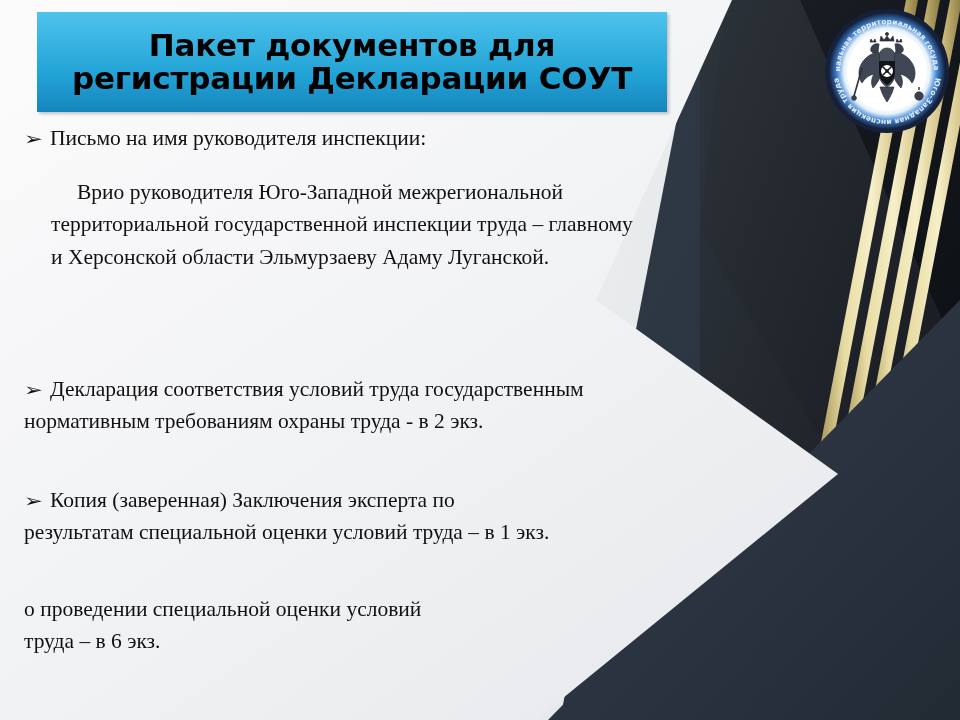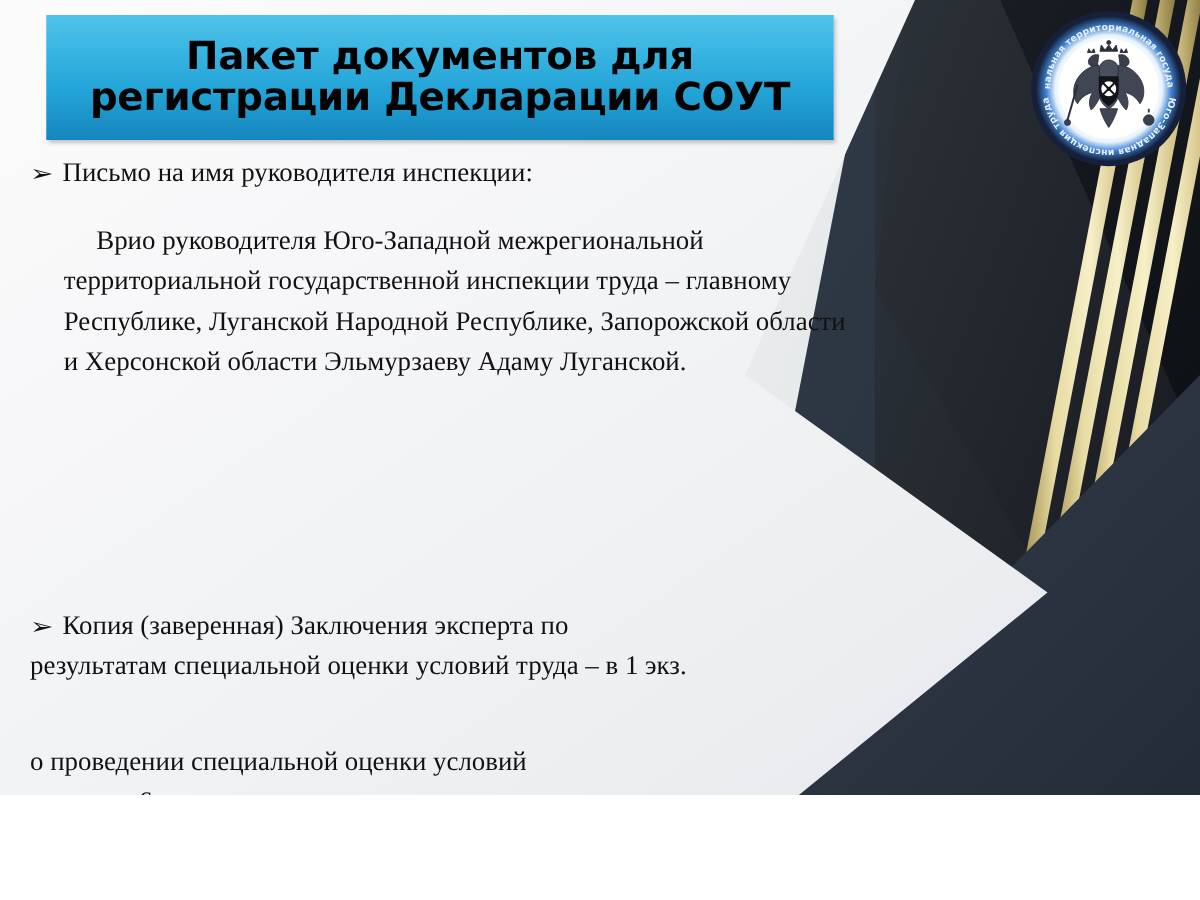--- a/index.html
+++ b/index.html
@@ -4,21 +4,21 @@
 <title>Пакет документов для регистрации Декларации СОУТ</title>
 <style>
   html, body {
     margin: 0;
     padding: 0;
     background: #ffffff;
   }
   #slide {
     position: relative;
     width: 960px;
-    height: 636px;
+    height: 720px;
     overflow: hidden;
     background: #f2f2f2;
     font-family: "Liberation Serif", "DejaVu Serif", serif;
   }
 
   
   .bg-base {
     position: absolute;
     inset: 0;
     background: linear-gradient(105deg, #f7f7f7 0%, #eef0f1 45%, #e4e7e9 72%, #dfe3e5 100%);
@@ -224,24 +224,29 @@
 
     <div class="blk" style="top:0px;">
       <span class="bullet-line">
         <span class="arrow">➢</span><span>Письмо на имя руководителя инспекции:</span>
       </span>
     </div>
 
     <div class="lines" style="position:absolute; left:24px; top:50px; width:800px;margin-left:27px;">
       <div style="text-indent:26px;">Врио      руководителя        Юго-Западной     межрегиональной</div>
       <div>территориальной  государственной  инспекции  труда  –  главному</div>
-      <div>Республике, Луганской Народной Республике, Запорожской области</div>
       <div>и Херсонской области  Эльмурзаеву Адаму Луганской.</div>
     </div>
 
+    <div class="blk lines" style="top:247px;">
+      <div>
+        <span class="arrow">➢</span><span>Декларация соответствия условий труда государственным</span>
+      </div>
+      <div>нормативным требованиям охраны труда - в 2 экз.</div>
+    </div>
 
     <div class="blk lines" style="top:358px;">
       <div>
         <span class="arrow">➢</span><span>Копия (заверенная) Заключения эксперта по</span>
       </div>
       <div>результатам специальной оценки условий труда – в 1 экз.</div>
     </div>
 
     <div class="blk lines" style="top:467px;">
       <div> о проведении  специальной оценки условий</div>

